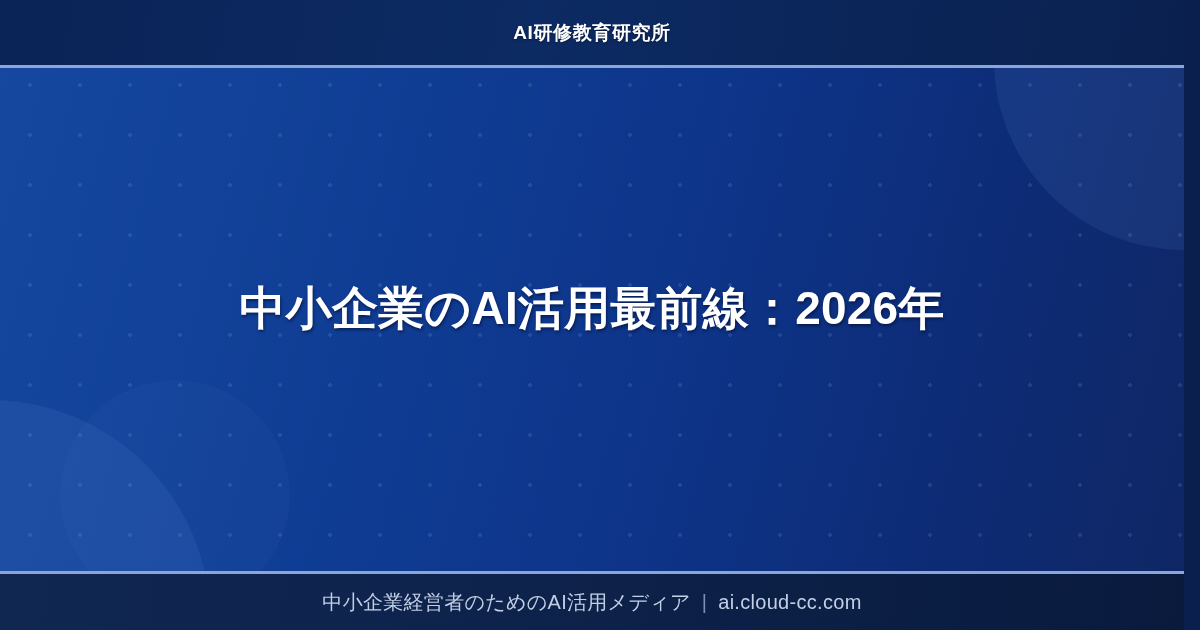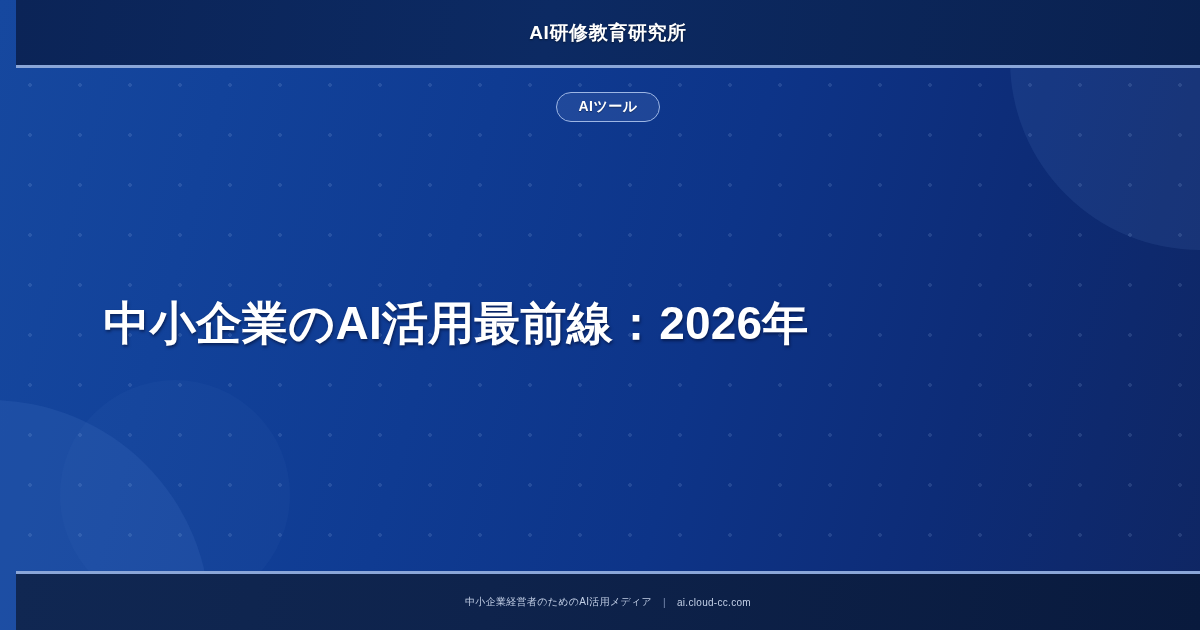--- a/index.html
+++ b/index.html
@@ -12,21 +12,20 @@
   }
 
   #og-card {
     position: relative;
     width: 1184px;
     height: 630px;
     overflow: hidden;
     background: #0d2a63;
     display: flex;
     flex-direction: column;
-    padding-left: 16px;
   }
 
   
   .bg-base {
     position: absolute;
     inset: 0;
     background: linear-gradient(105deg,
         #16489f 0%,
         #12429a 18%,
         #0f3b92 38%,
@@ -118,21 +117,21 @@
     font-weight: bold;
     letter-spacing: 0.5px;
     box-sizing: border-box;
     text-shadow: 0 1px 1px rgba(0, 0, 0, 0.35);
   }
 
   .headline-wrap {
     flex: 1 1 auto;
     display: flex;
     flex-direction: column;
-    align-items: flex-start;
+    align-items: center;
     justify-content: center;
     width: 100%;
     padding-bottom: 46px;
     box-sizing: border-box;
   }
   .headline {
     width: 880px;
     text-align: center;
     color: #ffffff;
     font-size: 46px;
@@ -157,21 +156,21 @@
     display: flex;
     align-items: center;
     justify-content: center;
     box-sizing: border-box;
   }
   .footer-text {
     display: flex;
     align-items: center;
     gap: 11px;
     color: #c2cfe6;
-    font-size: 10px;
+    font-size: 20px;
     letter-spacing: 0.3px;
   }
   .footer-sep {
     color: #7d8fb4;
   }
 </style>
 </head>
 <body>
 
 <div id="og-card">
@@ -181,21 +180,20 @@
   <div class="circle circle-tr"></div>
   <div class="circle circle-bl"></div>
   <div class="circle circle-bl2"></div>
 
   <div class="header-bar">
     <div class="site-title">AI研修教育研究所</div>
   </div>
 
   <div class="main-area">
 
-    <div class="category-badge">AIツール</div>
 
     <div class="headline-wrap">
       <h1 class="headline">
         <span class="line">中小企業のAI活用最前線：2026年</span>
       </h1>
     </div>
 
   </div>
 
   <div class="footer-bar">

